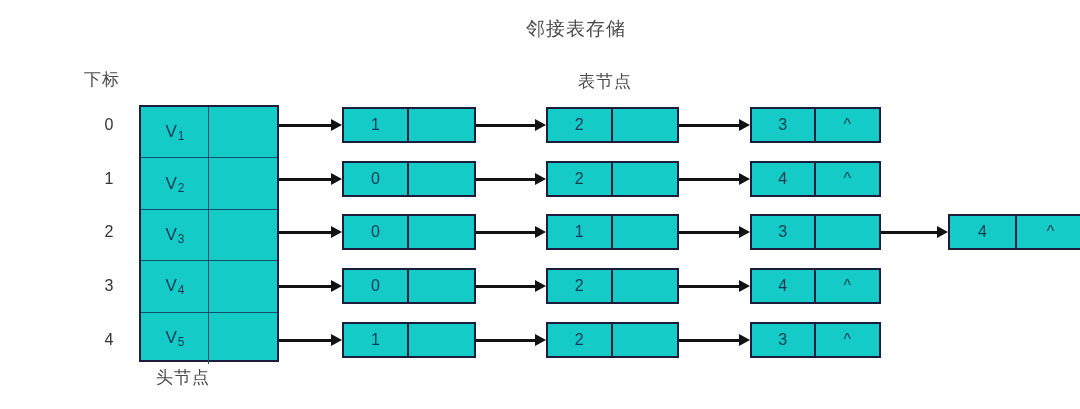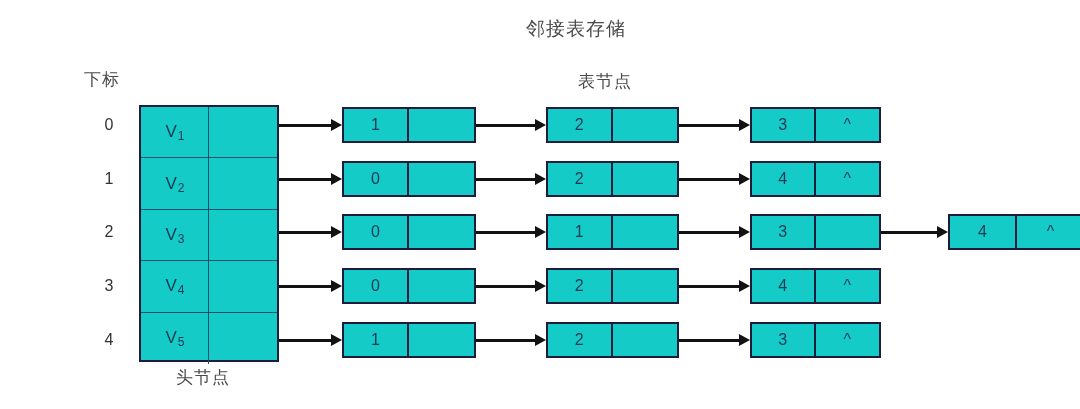--- a/index.html
+++ b/index.html
@@ -39,21 +39,21 @@
 
   .caption {
     position: absolute;
     font-size: 17px;
     color: #4a4a4a;
     letter-spacing: 1px;
     white-space: nowrap;
   }
   .caption-index   { left: 48px;  top: 68px; }
   .caption-listnode{ left: 542px; top: 70px; }
-  .caption-headnode{ left: 140px; top: 366px; }
+  .caption-headnode{ left: 120px; top: 366px; }
 
   
   .index-label {
     position: absolute;
     left: 60px;
     width: 26px;
     text-align: center;
     font-size: 16px;
     color: #333333;
     line-height: 36px;

